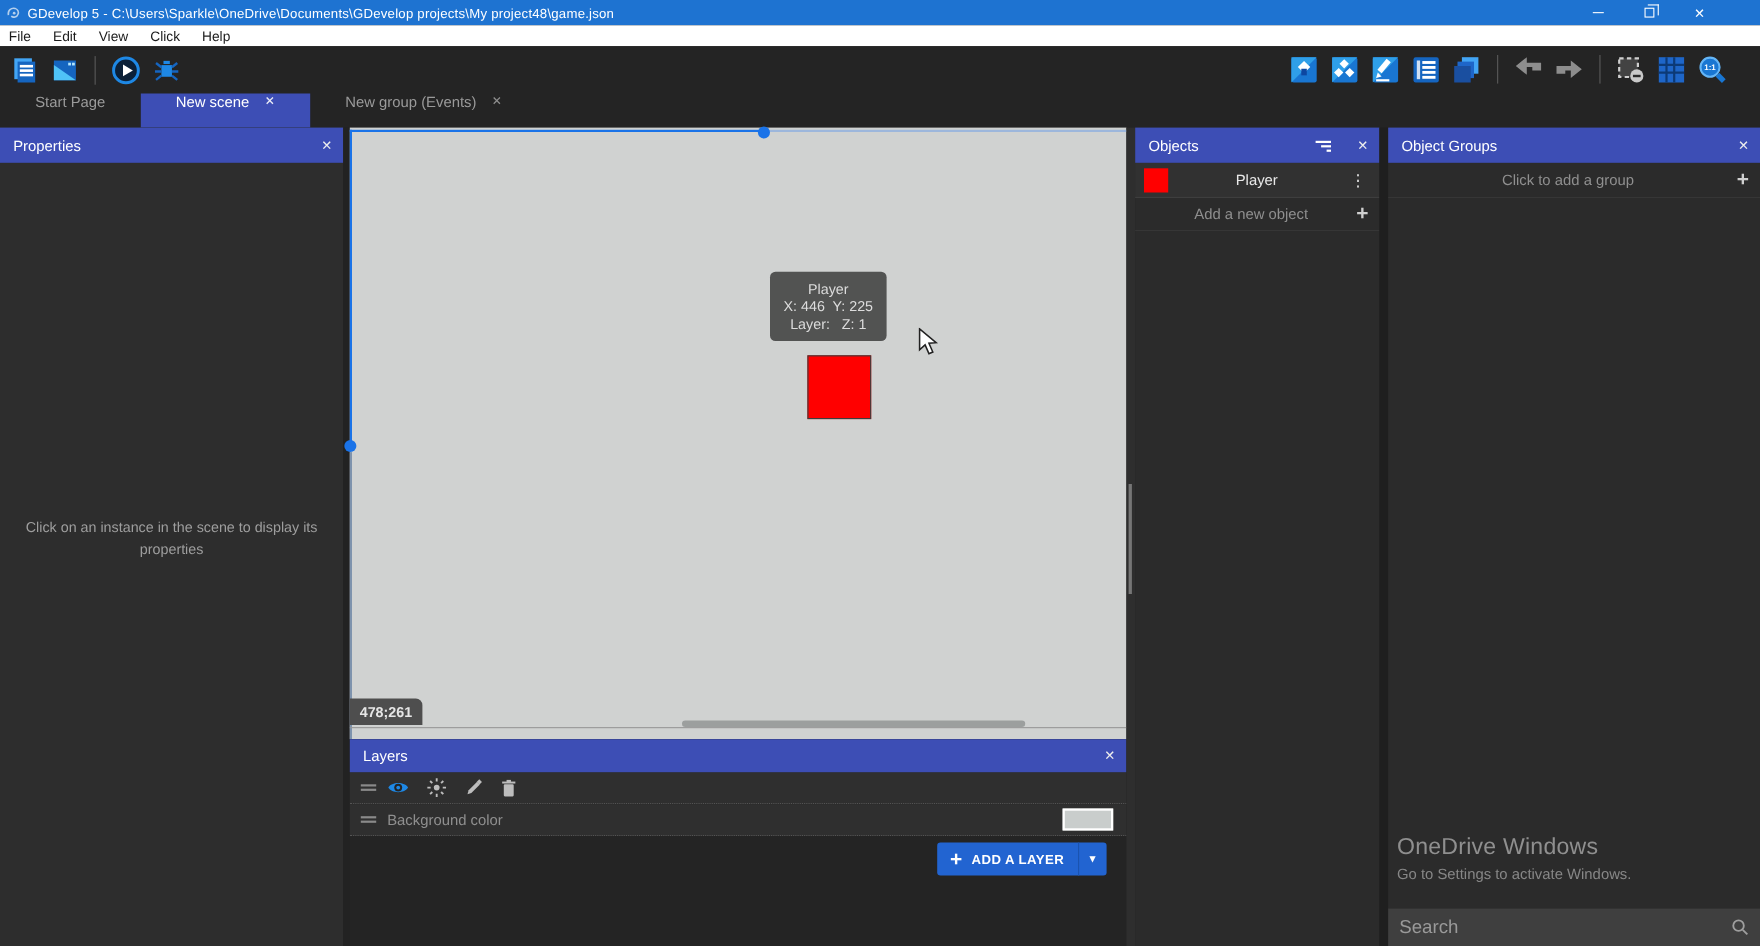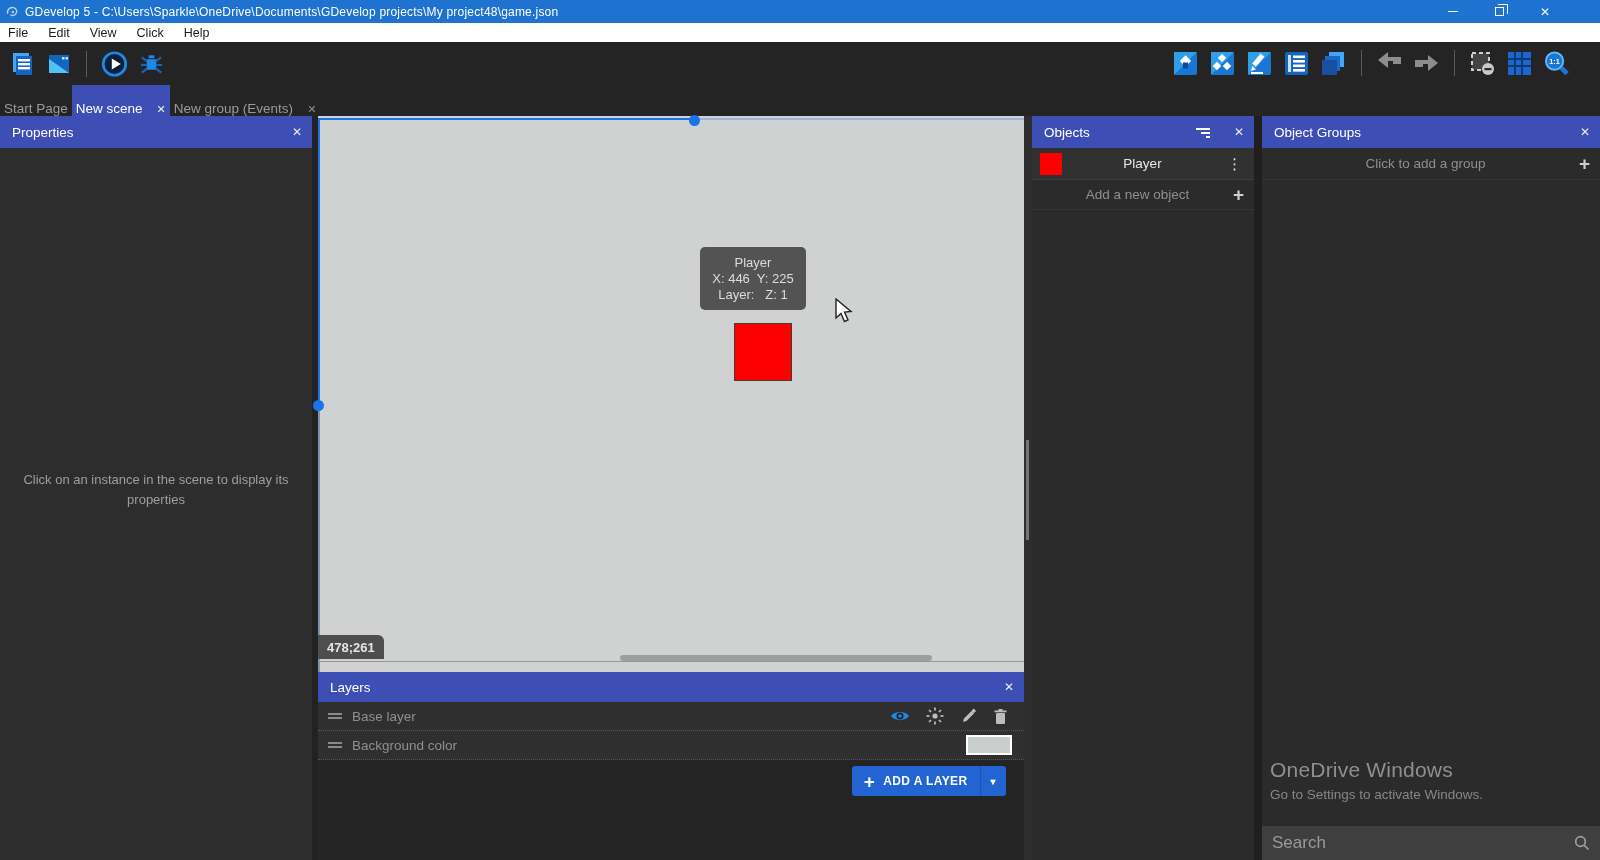--- a/index.html
+++ b/index.html
@@ -27,21 +27,21 @@
   
   .toolbar{position:absolute;left:0;top:42px;width:1600px;height:43px;background:#242424;display:flex;align-items:center}
   .tool-group{display:flex;align-items:center;gap:10px}
   .tool-left{margin-left:8px}
   .tool-right{position:absolute;right:30px;display:flex;align-items:flex-start;gap:10px}
   .ticon{width:27px;height:27px;display:flex;align-items:center;justify-content:center}
   .tsep{width:1px;height:26px;background:#5a5a5a;margin:0 4px}
 
   
   .tabbar{position:absolute;left:0;top:85px;width:1600px;height:31px;background:#242424;display:flex;align-items:stretch}
-  .tab{display:flex;align-items:flex-end;padding:0 4px;font-size:13.5px;color:#9a9a9a;gap:14px}
+  .tab{display:flex;align-items:flex-start;padding:0 32px;font-size:13.5px;color:#9a9a9a;gap:14px}
   .tab.active{background:#3d4eb5;color:#fff}
   .tab .tab-close{font-size:11px;color:inherit;opacity:.9}
 
   
   .panel-header{height:32px;background:#3d4eb5;color:#fff;font-size:13.5px;display:flex;align-items:center;
                 padding:0 12px;position:relative}
   .ph-close{position:absolute;right:10px;top:0;height:32px;display:flex;align-items:center;font-size:12px;color:#eee}
 
   
   .properties{position:absolute;left:0;top:116px;width:312px;height:744px;background:#2d2d2d}
@@ -317,21 +317,20 @@
   <div class="layers">
     <div class="panel-header" style="height:30px">
       <span>Layers</span>
       <span class="ph-close" style="height:30px">✕</span>
     </div>
     <div class="layer-row">
       <span class="drag-handle">
           <i></i>
           <i></i>
         </span>
-      <span class="layer-name">Base layer</span>
       <span class="layer-icons">
         <svg width="20" height="16" viewBox="0 0 20 16">
           <path d="M1 8 C4 2.5 16 2.5 19 8 C16 13.5 4 13.5 1 8 Z" fill="#1e88e5"></path>
           <circle cx="10" cy="8" r="3.6" fill="#242424"></circle>
           <circle cx="10" cy="8" r="1.7" fill="#1e88e5"></circle>
         </svg>
         <svg width="18" height="18" viewBox="0 0 18 18">
           <circle cx="9" cy="9" r="2.6" fill="#bdbdbd"></circle>
           <g stroke="#bdbdbd" stroke-width="1.7">
             <line x1="9" y1="0.5" x2="9" y2="3.5"></line>

